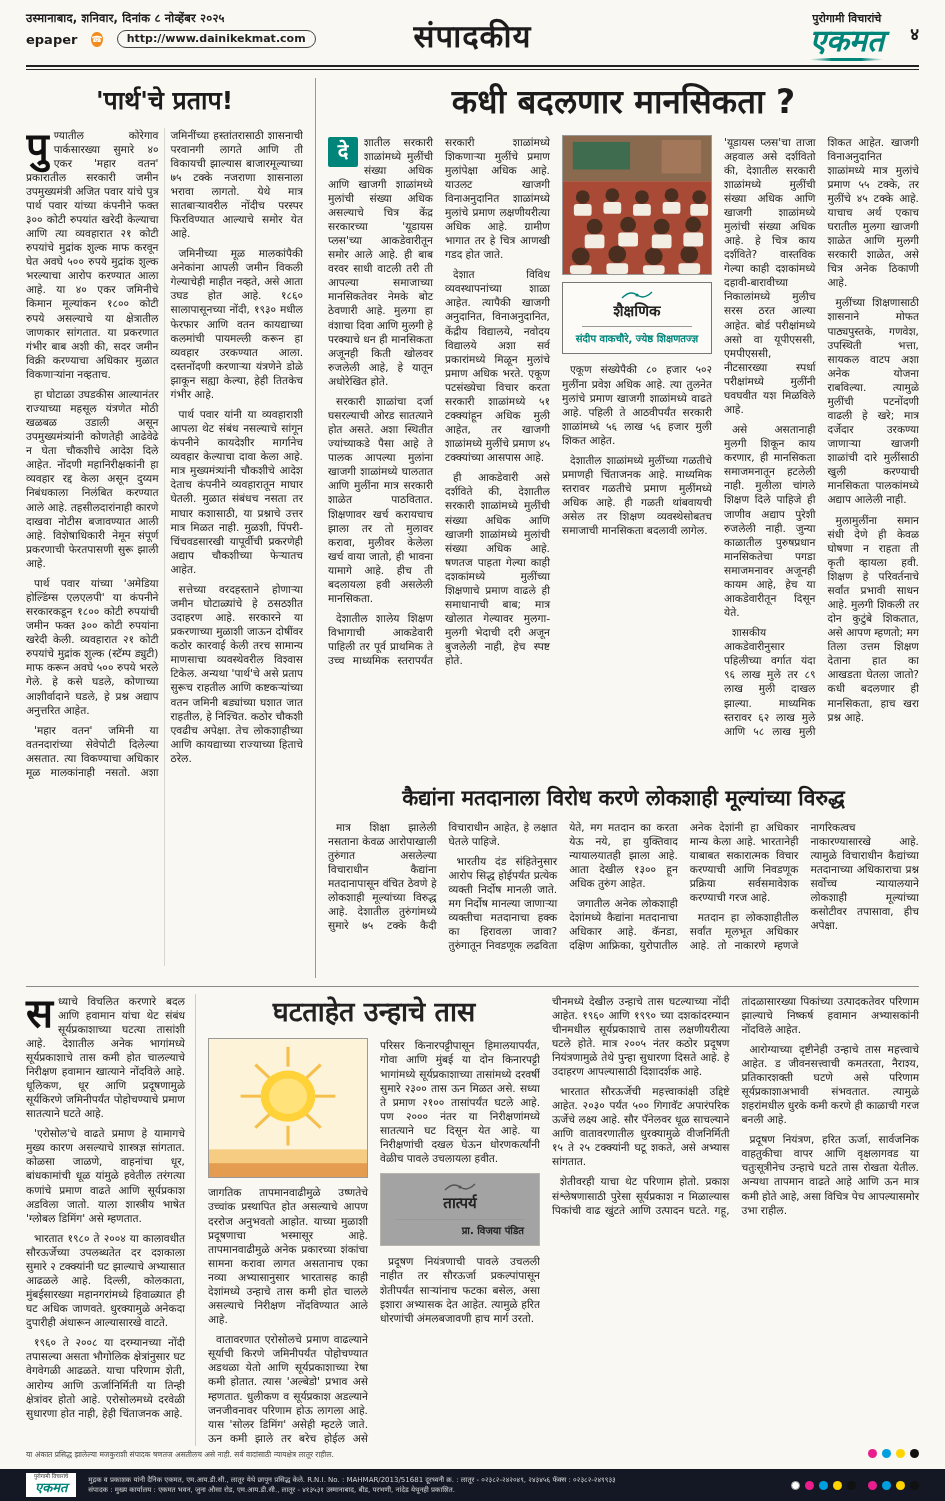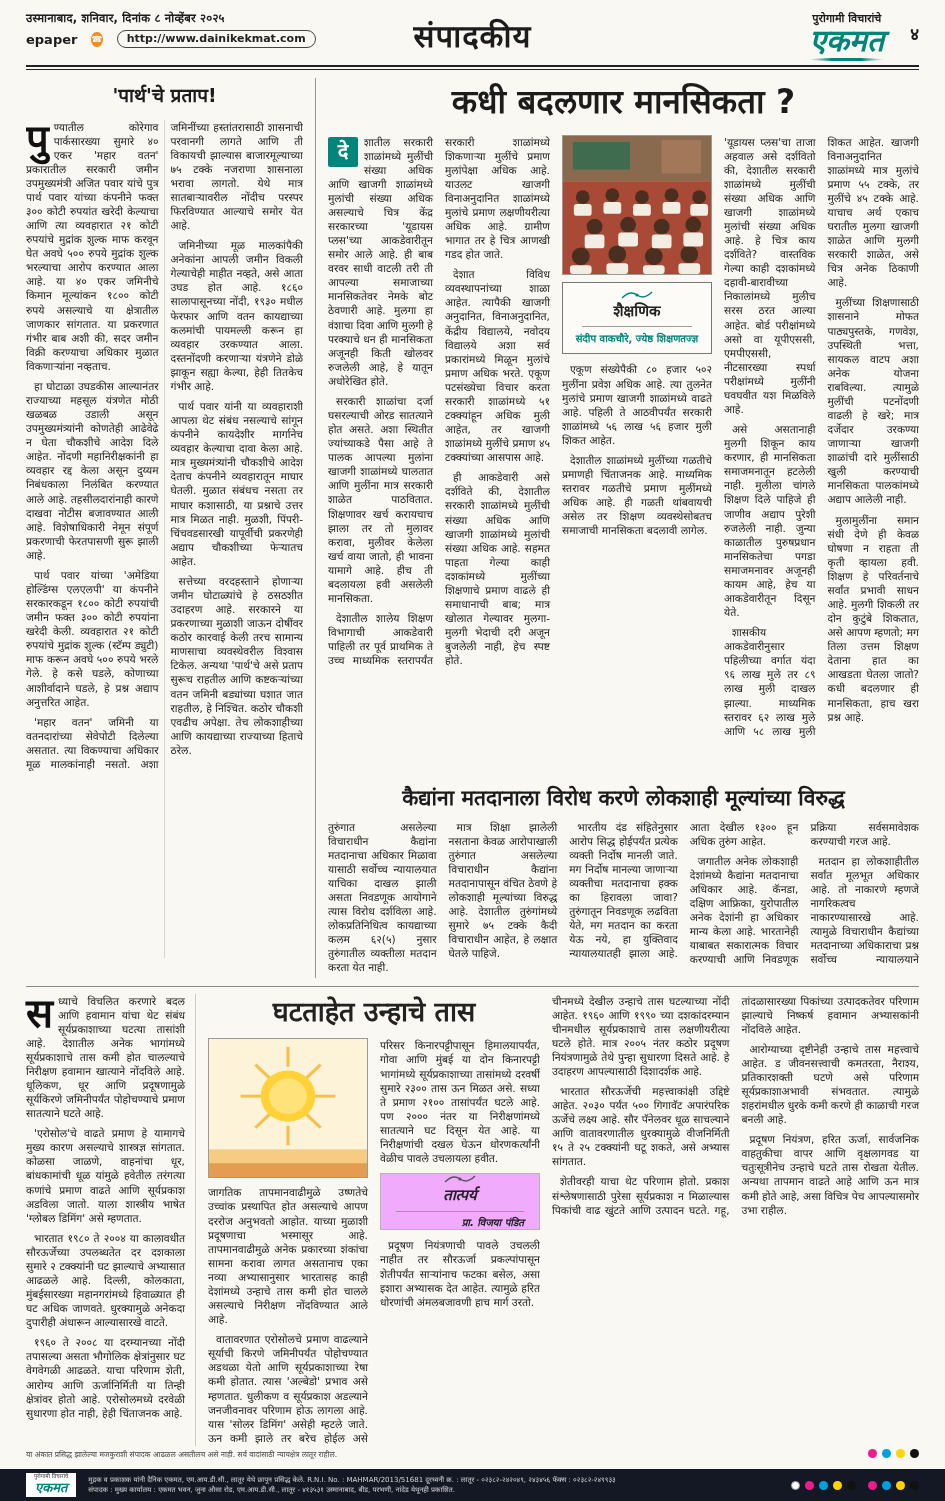--- a/index.html
+++ b/index.html
@@ -34,21 +34,21 @@
   .copy p { margin: 0 0 6px; text-indent: 8px; }
   .copy p.no-indent { text-indent: 0; }
   .dropcap { float: left; font-size: 40px; line-height: .88; font-weight: bold; padding: 2px 5px 0 0; color: #111; }
   .dropcap-box { float: left; width: 30px; height: 30px; background: #00857b; color: #fff;
     font-size: 20px; font-weight: bold; display: flex; align-items: center; justify-content: center;
     margin: 2px 6px 2px 0; border-radius: 2px; }
 
   
   .main-top { display: flex; padding: 8px 26px 0; height: 908px; overflow: hidden; }
   .article-parth { width: 290px; padding-right: 12px; border-right: 1px solid #9a9a9a; }
-  .parth-headline { text-align: center; font-size: 19px; font-weight: 800; margin: 4px 0 12px; }
+  .parth-headline { text-align: center; font-size: 25px; font-weight: 800; margin: 4px 0 12px; }
   .parth-body { columns: 2; column-gap: 12px; column-rule: 1px solid #d8d5cd; height: 838px; overflow: hidden; }
   .right-area { flex: 1; padding-left: 12px; display: flex; flex-direction: column; }
   .mansikta-headline { text-align: center; font-size: 33px; font-weight: 800; margin: 0 0 12px; }
   .mansikta-body { display: flex; gap: 12px; height: 636px; overflow: hidden; }
   .mans-left { width: 222px; columns: 2; column-gap: 12px; }
   .mans-mid { width: 150px; display: flex; flex-direction: column; }
   .mans-right { flex: 1; columns: 2; column-gap: 12px; }
   figure.photo { margin: 0 0 7px; border: 1px solid #999; }
   figure.photo svg { display: block; width: 100%; }
   .byline-box { border: 1px solid #777; padding: 7px 5px 8px; text-align: center; margin-bottom: 8px; background: #fcfbf7; }
@@ -63,21 +63,21 @@
 
   .section-rule { border-top: 1px solid #8a8a8a; margin: 8px 26px 7px; }
 
   
   .bottom { display: flex; padding: 0 26px; gap: 12px; height: 452px; overflow: hidden; }
   .bot-col1 { width: 170px; border-right: 1px solid #cfccc4; padding-right: 10px; }
   .bot-center { width: 332px; display: flex; flex-direction: column; }
   .unhache-headline { font-size: 27px; font-weight: 800; text-align: center; margin: 0 0 9px; }
   .bot-center-cols { display: flex; gap: 12px; flex: 1; overflow: hidden; }
   .bcc { width: 50%; }
-  .tatparya-box { background: #f0abfc; border: 1px solid #b9b5aa; text-align: center; padding: 0 5px; margin: 8px 0; font-style: italic; }
+  .tatparya-box { background: #a3a3a3; border: 1px solid #b9b5aa; text-align: center; padding: 8px 5px; margin: 8px 0; }
   .tatparya-label { font-size: 15px; font-weight: 800; }
   .tatparya-author { font-size: 10px; font-weight: bold; border-top: 1px solid #999; margin: 5px 10px 0; padding-top: 4px; text-align: right; }
   .bot-right { flex: 1; columns: 2; column-gap: 12px; }
 
   
   .footer-note-row { display: flex; justify-content: space-between; align-items: center; padding: 3px 26px 2px; }
   .footer-note { font-size: 7.5px; color: #444; }
   .dots { display: flex; gap: 5px; align-items: center; }
   .dot { width: 9px; height: 9px; border-radius: 50%; }
   .dot.magenta { background: #e91e8c; } .dot.cyan { background: #00a0e0; }
@@ -136,21 +136,21 @@
     <div class="right-area">
 
       <section>
         <h1 class="mansikta-headline">कधी बदलणार मानसिकता ?</h1>
         <div class="mansikta-body copy">
           <div class="mans-left">
             <p class="no-indent"><span class="dropcap-box">दे</span><span>शातील सरकारी शाळांमध्ये मुलींची संख्या अधिक आणि खाजगी शाळांमध्ये मुलांची संख्या अधिक असल्याचे चित्र केंद्र सरकारच्या 'यूडायस प्लस'च्या आकडेवारीतून समोर आले आहे. ही बाब वरवर साधी वाटली तरी ती आपल्या समाजाच्या मानसिकतेवर नेमके बोट ठेवणारी आहे. मुलगा हा वंशाचा दिवा आणि मुलगी हे परक्याचे धन ही मानसिकता अजूनही किती खोलवर रुजलेली आहे, हे यातून अधोरेखित होते.</span></p>
             <p>सरकारी शाळांचा दर्जा घसरल्याची ओरड सातत्याने होत असते. अशा स्थितीत ज्यांच्याकडे पैसा आहे ते पालक आपल्या मुलांना खाजगी शाळांमध्ये घालतात आणि मुलींना मात्र सरकारी शाळेत पाठवितात. शिक्षणावर खर्च करायचाच झाला तर तो मुलावर करावा, मुलीवर केलेला खर्च वाया जातो, ही भावना यामागे आहे. हीच ती बदलायला हवी असलेली मानसिकता.</p>
             <p>देशातील शालेय शिक्षण विभागाची आकडेवारी पाहिली तर पूर्व प्राथमिक ते उच्च माध्यमिक स्तरापर्यंत सरकारी शाळांमध्ये शिकणाऱ्या मुलींचे प्रमाण मुलांपेक्षा अधिक आहे. याउलट खाजगी विनाअनुदानित शाळांमध्ये मुलांचे प्रमाण लक्षणीयरीत्या अधिक आहे. ग्रामीण भागात तर हे चित्र आणखी गडद होत जाते.</p>
             <p>देशात विविध व्यवस्थापनांच्या शाळा आहेत. त्यापैकी खाजगी अनुदानित, विनाअनुदानित, केंद्रीय विद्यालये, नवोदय विद्यालये अशा सर्व प्रकारांमध्ये मिळून मुलांचे प्रमाण अधिक भरते. एकूण पटसंख्येचा विचार करता सरकारी शाळांमध्ये ५१ टक्क्यांहून अधिक मुली आहेत, तर खाजगी शाळांमध्ये मुलींचे प्रमाण ४५ टक्क्यांच्या आसपास आहे.</p>
-            <p>ही आकडेवारी असे दर्शविते की, देशातील सरकारी शाळांमध्ये मुलींची संख्या अधिक आणि खाजगी शाळांमध्ये मुलांची संख्या अधिक आहे. सहमत पाहता गेल्या काही दशकांमध्ये मुलींच्या शिक्षणाचे प्रमाण वाढले ही समाधानाची बाब; मात्र खोलात गेल्यावर मुलगा-मुलगी भेदाची दरी अजून बुजलेली नाही, हेच स्पष्ट होते.</p>
+            <p>ही आकडेवारी असे दर्शविते की, देशातील सरकारी शाळांमध्ये मुलींची संख्या अधिक आणि खाजगी शाळांमध्ये मुलांची संख्या अधिक आहे. षणतज पाहता गेल्या काही दशकांमध्ये मुलींच्या शिक्षणाचे प्रमाण वाढले ही समाधानाची बाब; मात्र खोलात गेल्यावर मुलगा-मुलगी भेदाची दरी अजून बुजलेली नाही, हेच स्पष्ट होते.</p>
           </div>
           <div class="mans-mid">
             <figure class="photo">
               <svg viewBox="0 0 150 140" preserveAspectRatio="none" height="138">
                 <rect width="150" height="140" fill="#c9a27a"></rect>
                 <rect width="150" height="46" fill="#8a6a4f"></rect>
                 <rect x="10" y="6" width="58" height="28" fill="#3f6b4f"></rect>
                 <rect x="100" y="4" width="40" height="34" fill="#a3785a"></rect>
                 <rect y="46" width="150" height="94" fill="#a94a36"></rect>
                 <g fill="#4a2f20">
@@ -203,21 +203,20 @@
             <p>शासकीय आकडेवारीनुसार पहिलीच्या वर्गात यंदा ९६ लाख मुले तर ८९ लाख मुली दाखल झाल्या. माध्यमिक स्तरावर ६२ लाख मुले आणि ५८ लाख मुली शिकत आहेत. खाजगी विनाअनुदानित शाळांमध्ये मात्र मुलांचे प्रमाण ५५ टक्के, तर मुलींचे ४५ टक्के आहे. याचाच अर्थ एकाच घरातील मुलगा खाजगी शाळेत आणि मुलगी सरकारी शाळेत, असे चित्र अनेक ठिकाणी आहे.</p>
             <p>मुलींच्या शिक्षणासाठी शासनाने मोफत पाठ्यपुस्तके, गणवेश, उपस्थिती भत्ता, सायकल वाटप अशा अनेक योजना राबविल्या. त्यामुळे मुलींची पटनोंदणी वाढली हे खरे; मात्र दर्जेदार उरकण्या जाणाऱ्या खाजगी शाळांची दारे मुलींसाठी खुली करण्याची मानसिकता पालकांमध्ये अद्याप आलेली नाही.</p>
             <p>मुलामुलींना समान संधी देणे ही केवळ घोषणा न राहता ती कृती व्हायला हवी. शिक्षण हे परिवर्तनाचे सर्वांत प्रभावी साधन आहे. मुलगी शिकली तर दोन कुटुंबे शिकतात, असे आपण म्हणतो; मग तिला उत्तम शिक्षण देताना हात का आखडता घेतला जातो? कधी बदलणार ही मानसिकता, हाच खरा प्रश्न आहे.</p>
           </div>
         </div>
       </section>
 
       <section class="kaidyanna">
         <h2 class="kaidyanna-headline">कैद्यांना मतदानाला विरोध करणे लोकशाही मूल्यांच्या विरुद्ध</h2>
         <div class="kaidyanna-body copy">
-          <p class="no-indent">तुरुंगात असलेल्या विचाराधीन कैद्यांना मतदानाचा अधिकार मिळावा यासाठी सर्वोच्च न्यायालयात याचिका दाखल झाली असता निवडणूक आयोगाने त्यास विरोध दर्शविला आहे. लोकप्रतिनिधित्व कायद्याच्या कलम ६२(५) नुसार तुरुंगातील व्यक्तीला मतदान करता येत नाही.</p>
           <p>मात्र शिक्षा झालेली नसताना केवळ आरोपाखाली तुरुंगात असलेल्या विचाराधीन कैद्यांना मतदानापासून वंचित ठेवणे हे लोकशाही मूल्यांच्या विरुद्ध आहे. देशातील तुरुंगांमध्ये सुमारे ७५ टक्के कैदी विचाराधीन आहेत, हे लक्षात घेतले पाहिजे.</p>
           <p>भारतीय दंड संहितेनुसार आरोप सिद्ध होईपर्यंत प्रत्येक व्यक्ती निर्दोष मानली जाते. मग निर्दोष मानल्या जाणाऱ्या व्यक्तीचा मतदानाचा हक्क का हिरावला जावा? तुरुंगातून निवडणूक लढविता येते, मग मतदान का करता येऊ नये, हा युक्तिवाद न्यायालयातही झाला आहे. आता देखील १३०० हून अधिक तुरुंग आहेत.</p>
           <p>जगातील अनेक लोकशाही देशांमध्ये कैद्यांना मतदानाचा अधिकार आहे. कॅनडा, दक्षिण आफ्रिका, युरोपातील अनेक देशांनी हा अधिकार मान्य केला आहे. भारतानेही याबाबत सकारात्मक विचार करण्याची आणि निवडणूक प्रक्रिया सर्वसमावेशक करण्याची गरज आहे.</p>
           <p>मतदान हा लोकशाहीतील सर्वांत मूलभूत अधिकार आहे. तो नाकारणे म्हणजे नागरिकत्वच नाकारण्यासारखे आहे. त्यामुळे विचाराधीन कैद्यांच्या मतदानाच्या अधिकाराचा प्रश्न सर्वोच्च न्यायालयाने लोकशाही मूल्यांच्या कसोटीवर तपासावा, हीच अपेक्षा.</p>
 
         </div>
       </section>
     </div>
   </div>
 
@@ -275,21 +274,21 @@
     <div class="bot-right">
       <p class="no-indent">चीनमध्ये देखील उन्हाचे तास घटल्याच्या नोंदी आहेत. १९६० आणि १९९० च्या दशकांदरम्यान चीनमधील सूर्यप्रकाशाचे तास लक्षणीयरीत्या घटले होते. मात्र २००५ नंतर कठोर प्रदूषण नियंत्रणामुळे तेथे पुन्हा सुधारणा दिसते आहे. हे उदाहरण आपल्यासाठी दिशादर्शक आहे.</p>
       <p>भारतात सौरऊर्जेची महत्त्वाकांक्षी उद्दिष्टे आहेत. २०३० पर्यंत ५०० गिगावॅट अपारंपरिक ऊर्जेचे लक्ष्य आहे. सौर पॅनेलवर धूळ साचल्याने आणि वातावरणातील धुरक्यामुळे वीजनिर्मिती १५ ते २५ टक्क्यांनी घटू शकते, असे अभ्यास सांगतात.</p>
       <p>शेतीवरही याचा थेट परिणाम होतो. प्रकाश संश्लेषणासाठी पुरेसा सूर्यप्रकाश न मिळाल्यास पिकांची वाढ खुंटते आणि उत्पादन घटते. गहू, तांदळासारख्या पिकांच्या उत्पादकतेवर परिणाम झाल्याचे निष्कर्ष हवामान अभ्यासकांनी नोंदविले आहेत.</p>
       <p>आरोग्याच्या दृष्टीनेही उन्हाचे तास महत्त्वाचे आहेत. ड जीवनसत्त्वाची कमतरता, नैराश्य, प्रतिकारशक्ती घटणे असे परिणाम सूर्यप्रकाशाअभावी संभवतात. त्यामुळे शहरांमधील धुरके कमी करणे ही काळाची गरज बनली आहे.</p>
       <p>प्रदूषण नियंत्रण, हरित ऊर्जा, सार्वजनिक वाहतुकीचा वापर आणि वृक्षलागवड या चतुःसूत्रीनेच उन्हाचे घटते तास रोखता येतील. अन्यथा तापमान वाढते आहे आणि ऊन मात्र कमी होते आहे, असा विचित्र पेच आपल्यासमोर उभा राहील.</p>
     </div>
   </div>
 
   <div class="footer-note-row">
-    <span class="footer-note">या अंकात प्रसिद्ध झालेल्या मजकुराशी संपादक आढळल असतीलच असे नाही. सर्व वादांसाठी न्यायक्षेत्र लातूर राहील.</span>
+    <span class="footer-note">या अंकात प्रसिद्ध झालेल्या मजकुराशी संपादक षणतज असतीलच असे नाही. सर्व वादांसाठी न्यायक्षेत्र लातूर राहील.</span>
     <span class="dots">
       <span class="dot magenta"></span>
       <span class="dot cyan"></span>
       <span class="dot yellow"></span>
       <span class="dot black"></span>
     </span>
   </div>
   <footer class="footer-bar">
     <div class="footer-logo">
       <span class="footer-logo-tag">पुरोगामी विचारांचे</span>

